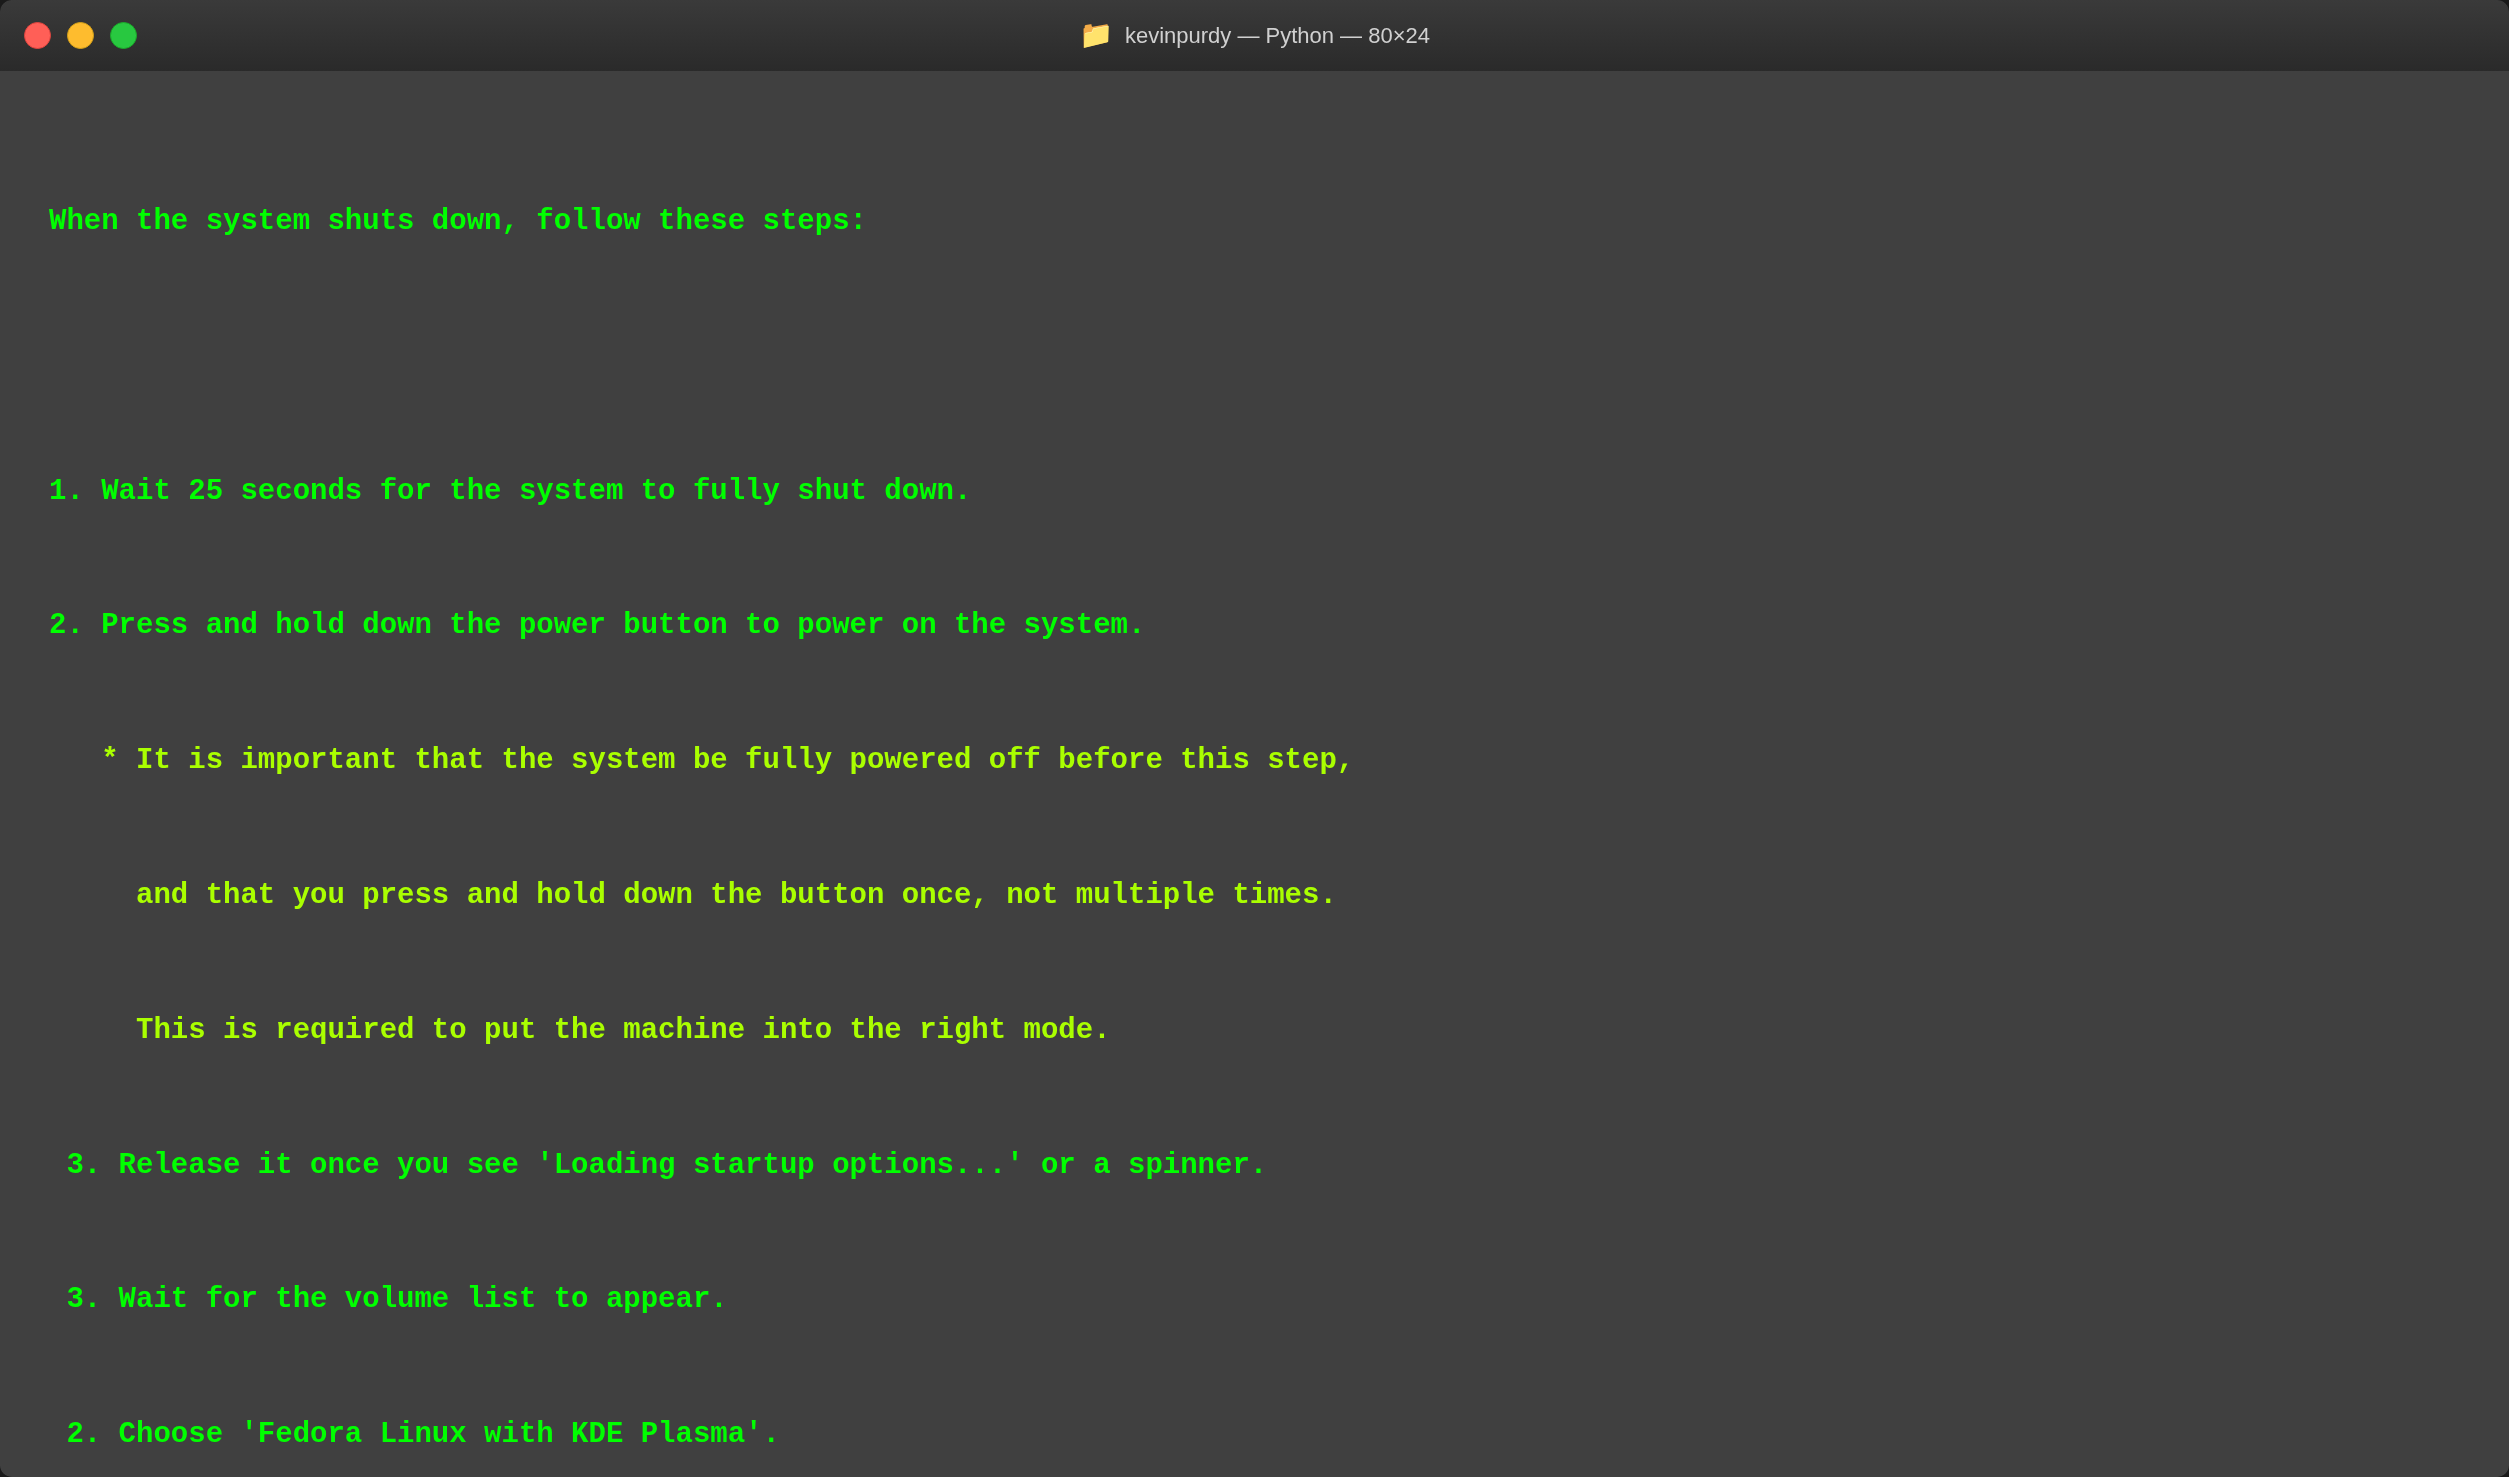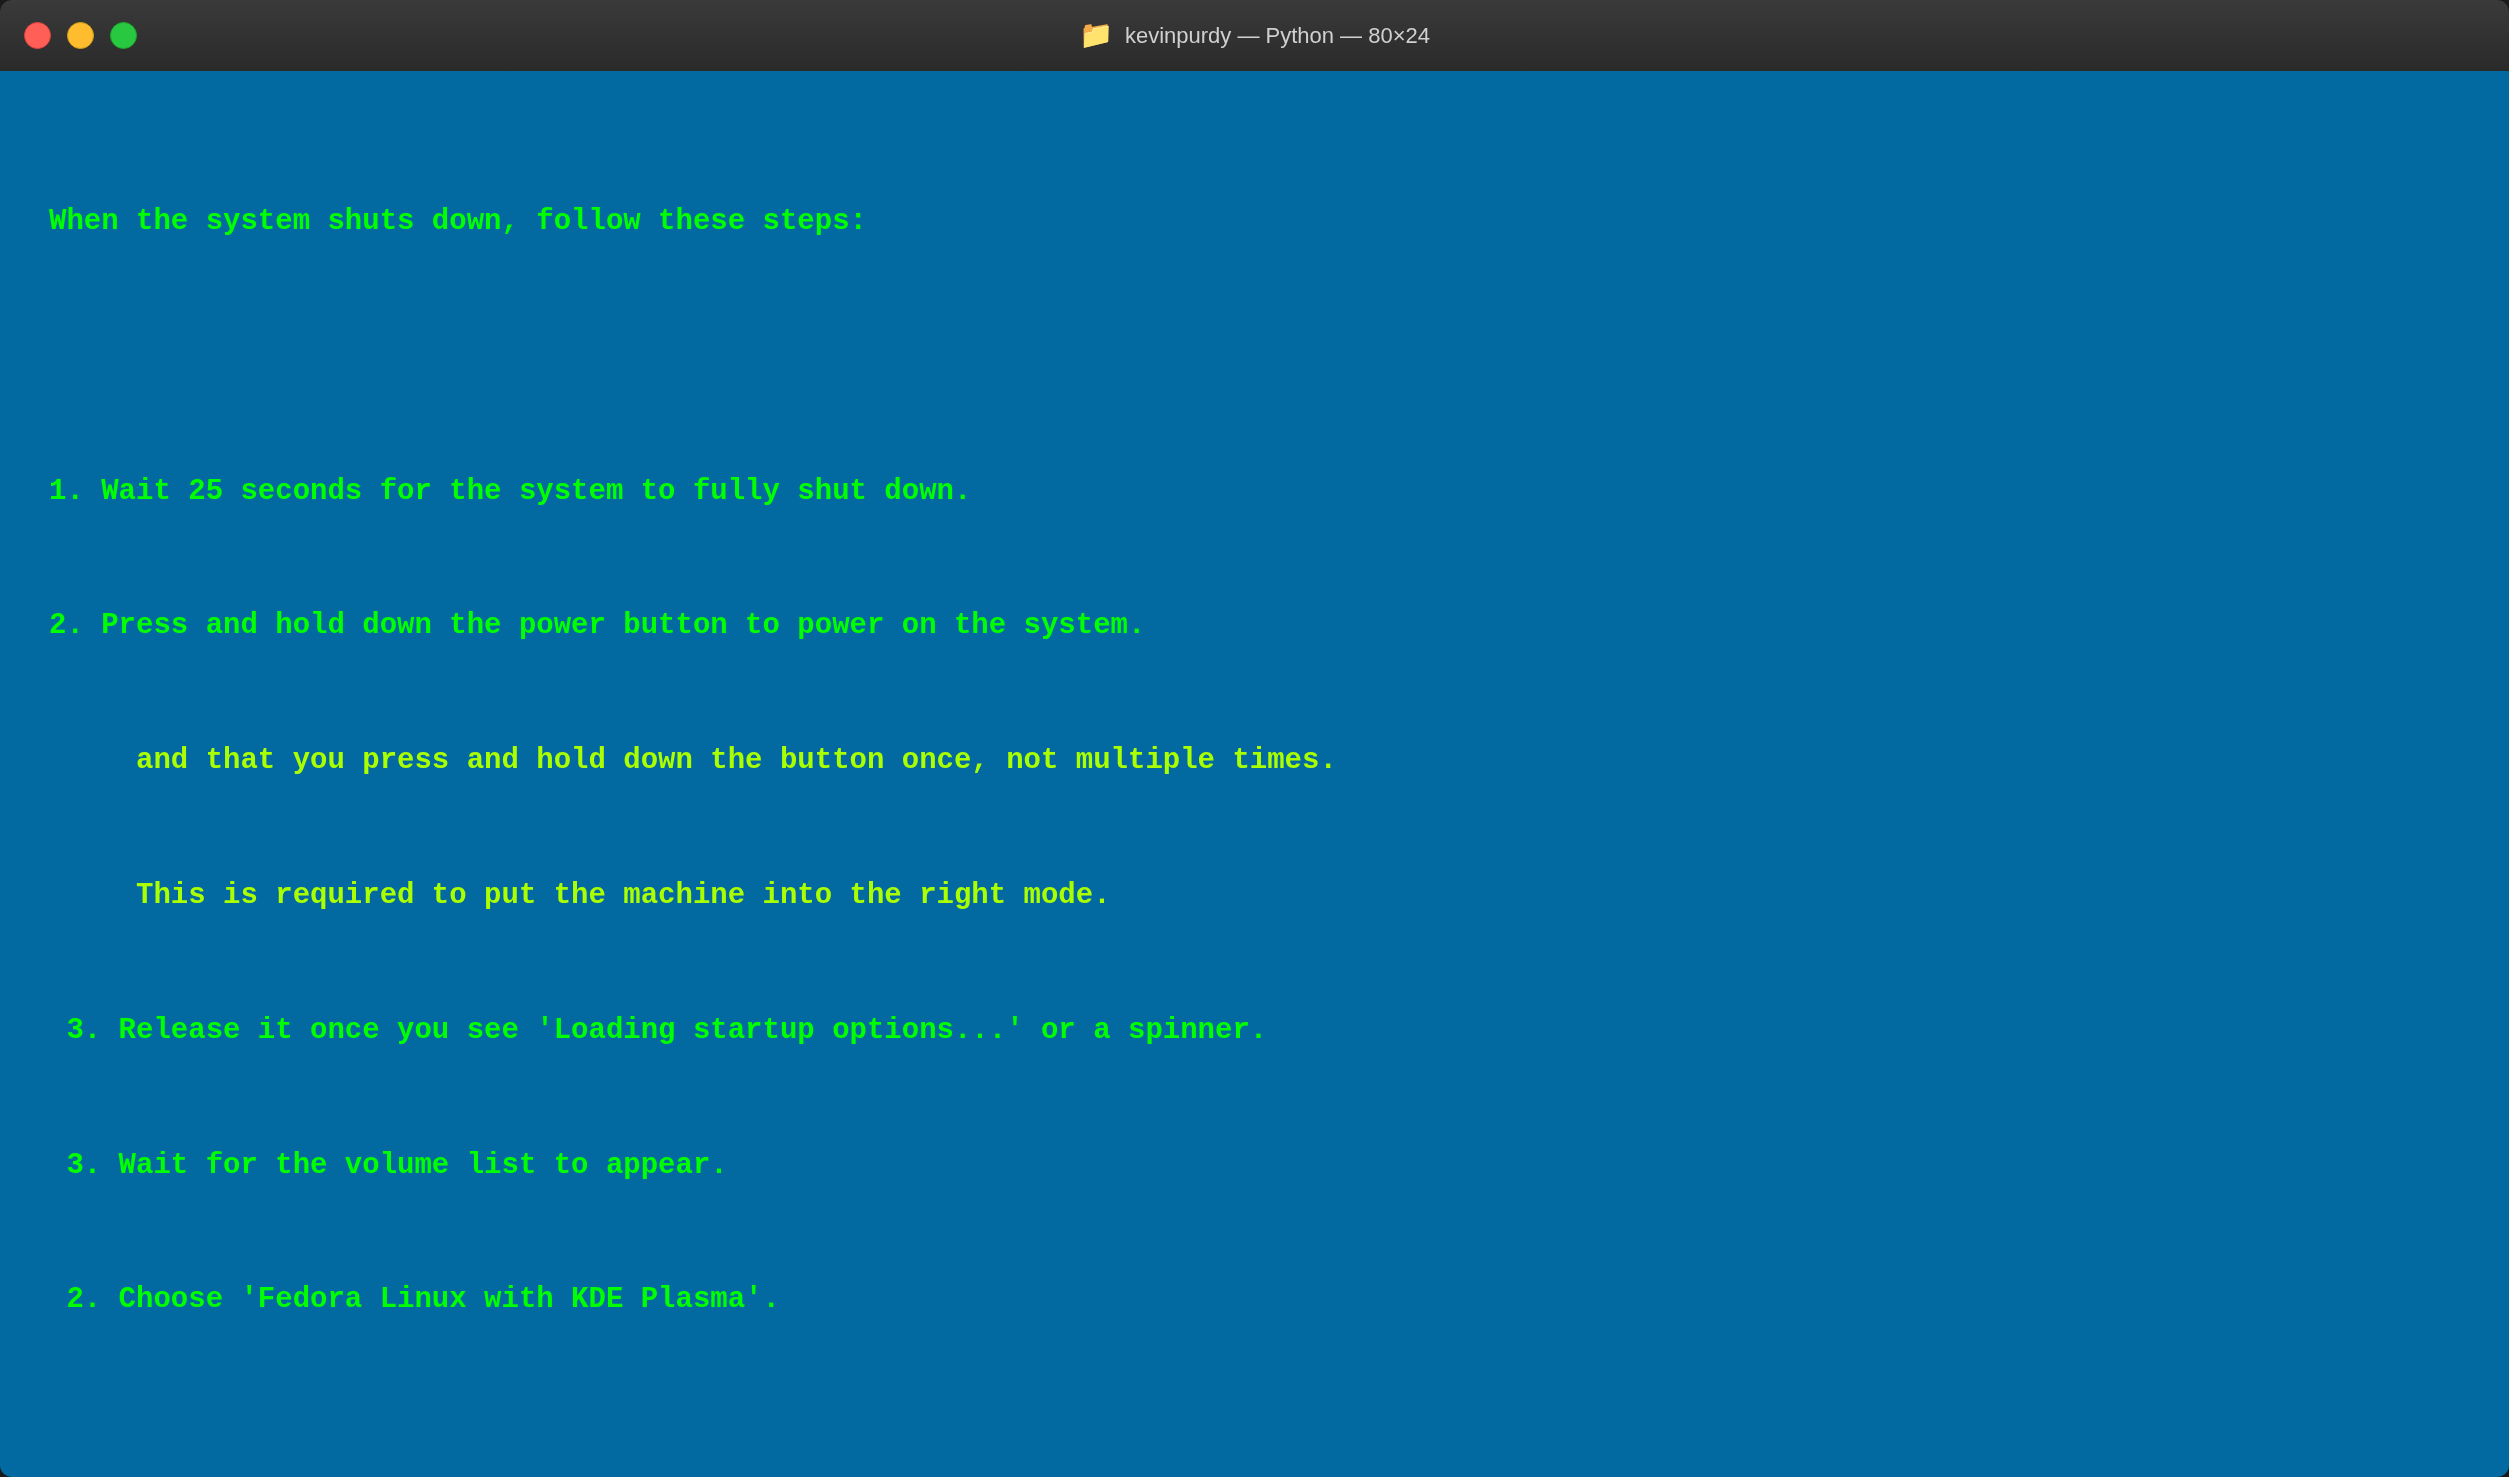--- a/index.html
+++ b/index.html
@@ -79,21 +79,21 @@
 
     .title-text {
       color: #d0d0d0;
       font-size: 22px;
       font-family: -apple-system, BlinkMacSystemFont, 'Helvetica Neue', sans-serif;
       font-weight: 400;
     }
 
     .terminal-content {
       flex: 1;
-      background: #0369a1;
+      background: #404040;
       padding: 39px 49px 47px 49px;
       overflow: hidden;
       position: relative;
     }
 
     .terminal-text {
       font-family: 'Courier New', Courier, monospace;
       font-size: 29px;
       line-height: 1.55;
       white-space: pre;
@@ -129,20 +129,21 @@
       <span class="title-text">kevinpurdy — Python — 80×24</span>
     </div>
   </div>
 
   <div class="terminal-content">
     <div class="terminal-text">
       <span class="line bright-green">When the system shuts down, follow these steps:</span>
       <span class="line"> </span>
       <span class="line bright-green">1. Wait 25 seconds for the system to fully shut down.</span>
       <span class="line bright-green">2. Press and hold down the power button to power on the system.</span>
+      <span class="line yellow-green">   * It is important that the system be fully powered off before this step,</span>
       <span class="line yellow-green">     and that you press and hold down the button once, not multiple times.</span>
       <span class="line yellow-green">     This is required to put the machine into the right mode.</span>
       <span class="line bright-green"> 3. Release it once you see 'Loading startup options...' or a spinner.</span>
       <span class="line bright-green"> 3. Wait for the volume list to appear.</span>
       <span class="line bright-green"> 2. Choose 'Fedora Linux with KDE Plasma'.</span>
       
       
       
       
       

